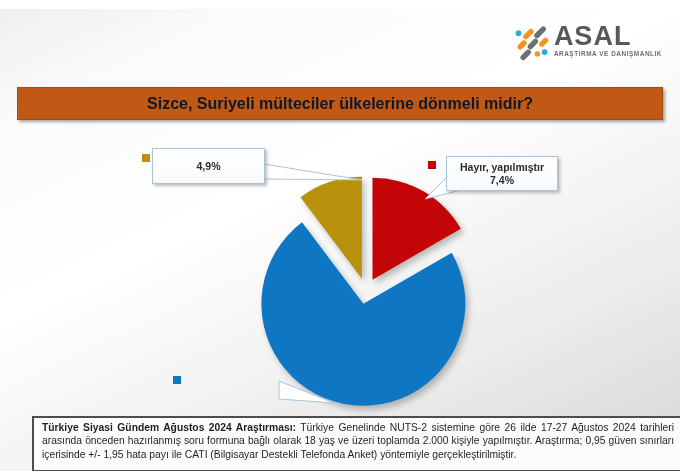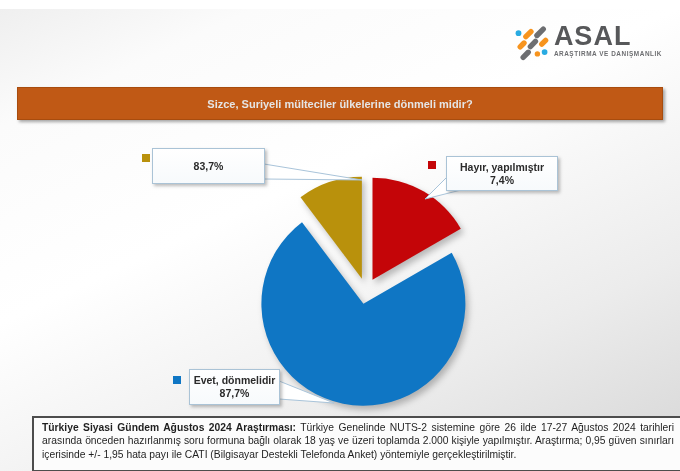--- a/index.html
+++ b/index.html
@@ -17,21 +17,21 @@
   .logo-name{font-size:27px;font-weight:bold;color:#57585a;letter-spacing:1px;line-height:26px;}
   .logo-tagline{font-size:6.4px;font-weight:bold;color:#6d6e71;letter-spacing:0.55px;margin-top:1px;}
 
   
   .banner{
     position:absolute;left:17px;top:78px;width:646px;height:33px;
     background:#c05915;border:1px solid #a84c0e;box-sizing:border-box;
     box-shadow:2px 2px 3px rgba(0,0,0,0.35);
     display:flex;align-items:center;justify-content:center;
   }
-  .banner span{color:#e5e5e5;font-weight:bold;font-size:11px;}
+  .banner span{color:#0f172a;font-weight:bold;font-size:16px;}
 
   
   .chart-svg{position:absolute;left:0;top:0;width:680px;height:471px;}
   .slices{filter:drop-shadow(3px 4px 3px rgba(0,0,0,0.25));}
   .callout{fill:#ffffff;stroke:#a9c4da;stroke-width:1;}
 
   
   .dlabel{
     position:absolute;background:linear-gradient(#ffffff,#f7fafc);
     border:1px solid #aac3d6;box-sizing:border-box;
@@ -101,32 +101,28 @@
         <path d="M 372.5 270.7 L 372.5 168.7 A 102 102 0 0 1 460.8 219.7 Z" fill="#C40508"></path>
         <path d="M 361.9 269.7 L 300.5 188.2 A 102 102 0 0 1 361.9 167.7 Z" fill="#B9910C"></path>
       </g>
     <path class="callout" d="M 264,155 L 362,171 L 264,170 Z"></path>
     <path class="callout" d="M 447,168 L 425,190 L 461,181 Z"></path>
     <path class="callout" d="M 279,372 L 334,394 L 279,390 Z"></path>
   </svg>
 
   <div class="marker marker-fikrim" style="background: rgb(185, 145, 12);"></div>
   <div class="dlabel dlabel-fikrim">
-    <span>83,7%</span>
+    <span>4,9%</span>
   </div>
 
   <div class="marker marker-hayir" style="background: rgb(196, 5, 8);"></div>
   <div class="dlabel dlabel-hayir">
     <span>Hayır, yapılmıştır</span>
     <span>7,4%</span>
   </div>
 
   <div class="marker marker-evet" style="background: rgb(15, 118, 196);"></div>
-  <div class="dlabel dlabel-evet">
-    <span>Evet, dönmelidir</span>
-    <span>87,7%</span>
-  </div>
 
   <div class="footnote">
     <b>Türkiye Siyasi Gündem Ağustos 2024 Araştırması:</b><span> Türkiye Genelinde NUTS-2 sistemine göre 26 ilde 17-27 Ağustos 2024 tarihleri arasında önceden hazırlanmış soru formuna bağlı olarak 18 yaş ve üzeri toplamda 2.000 kişiyle yapılmıştır. Araştırma; 0,95 güven sınırları içerisinde +/- 1,95 hata payı ile CATI (Bilgisayar Destekli Telefonda Anket) yöntemiyle gerçekleştirilmiştir.</span>
   </div>
 
 </div>
 
 </body></html>

